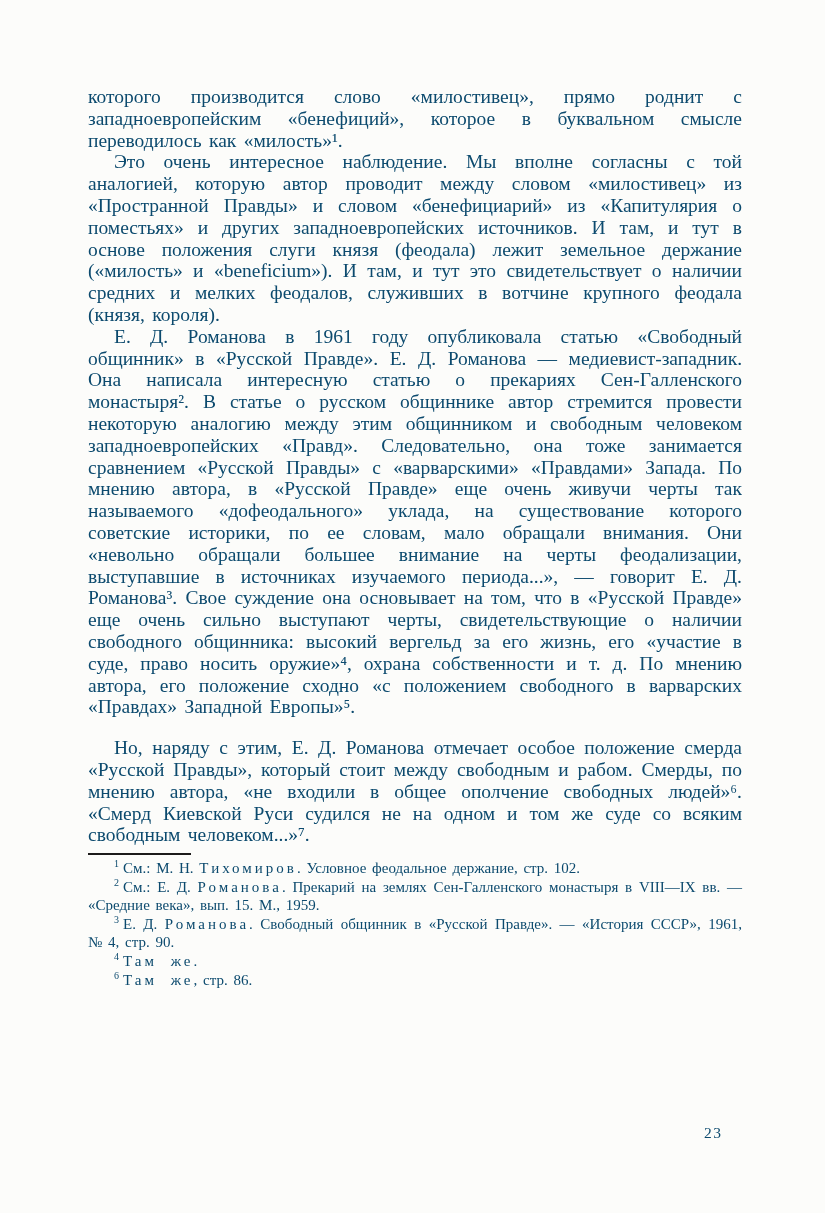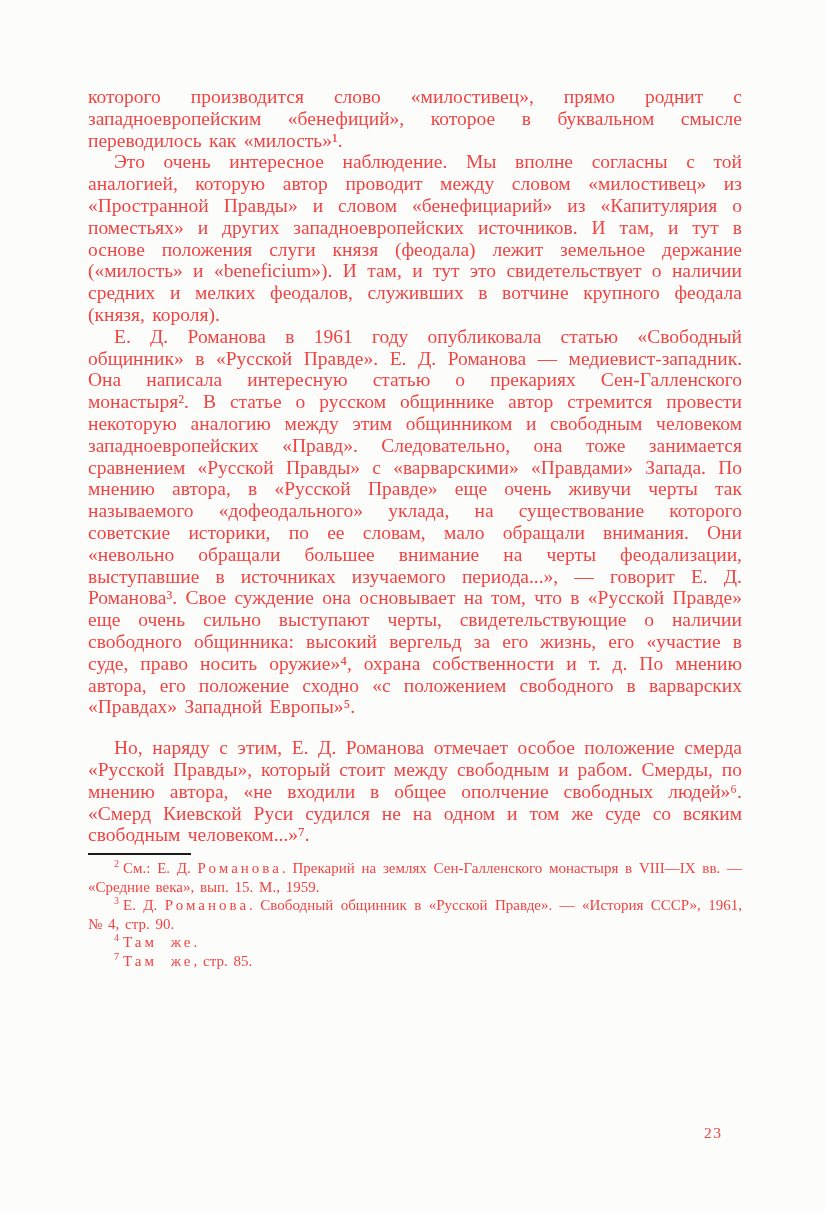--- a/index.html
+++ b/index.html
@@ -6,21 +6,21 @@
     margin: 0;
     padding: 0;
     background: #e8e8e6;
   }
   .page {
     position: relative;
     width: 825px;
     height: 1213px;
     background: #fcfcfa;
     font-family: "Liberation Serif", "DejaVu Serif", serif;
-    color: #ef4444;
+    color: #0c4a6e;
     overflow: hidden;
     box-sizing: border-box;
   }
   .content {
     position: absolute;
     left: 88px;
     top: 86px;
     width: 654px;
   }
   .body-text .para {
@@ -79,22 +79,23 @@
     <div class="body-text">
       <p class="para no-indent">которого производится слово «милостивец», прямо роднит с западноевропейским «бенефиций», которое в буквальном смысле переводилось как «милость»¹.</p>
       <p class="para">Это очень интересное наблюдение. Мы вполне согласны с той аналогией, которую автор проводит между словом «милостивец» из «Пространной Правды» и словом «бенефициарий» из «Капитулярия о поместьях» и других западноевропейских источников. И там, и тут в основе положения слуги князя (феодала) лежит земельное держание («милость» и «beneficium»). И там, и тут это свидетельствует о наличии средних и мелких феодалов, служивших в вотчине крупного феодала (князя, короля).</p>
       <p class="para">Е. Д. Романова в 1961 году опубликовала статью «Свободный общинник» в «Русской Правде». Е. Д. Романова — медиевист-западник. Она написала интересную статью о прекариях Сен-Галленского монастыря². В статье о русском общиннике автор стремится провести некоторую аналогию между этим общинником и свободным человеком западноевропейских «Правд». Следовательно, она тоже занимается сравнением «Русской Правды» с «варварскими» «Правдами» Запада. По мнению автора, в «Русской Правде» еще очень живучи черты так называемого «дофеодального» уклада, на существование которого советские историки, по ее словам, мало обращали внимания. Они «невольно обращали большее внимание на черты феодализации, выступавшие в источниках изучаемого периода...», — говорит Е. Д. Романова³. Свое суждение она основывает на том, что в «Русской Правде» еще очень сильно выступают черты, свидетельствующие о наличии свободного общинника: высокий вергельд за его жизнь, его «участие в суде, право носить оружие»⁴, охрана собственности и т. д. По мнению автора, его положение сходно «с положением свободного в варварских «Правдах» Западной Европы»⁵.</p>
       <p class="para gap-top">Но, наряду с этим, Е. Д. Романова отмечает особое положение смерда «Русской Правды», который стоит между свободным и рабом. Смерды, по мнению автора, «не входили в общее ополчение свободных людей»⁶. «Смерд Киевской Руси судился не на одном и том же суде со всяким свободным человеком...»⁷.</p>
     </div>
 
     <div class="fn-rule"></div>
 
     <div class="footnotes">
+      <p class="fn"><sup class="fn-mark">1</sup><span>См.: М. Н. </span><span class="spaced">Тихомиров</span><span>. Условное феодальное держание, стр. 102.</span></p>
       <p class="fn"><sup class="fn-mark">2</sup><span>См.: Е. Д. </span><span class="spaced">Романова</span><span>. Прекарий на землях Сен-Галленского монастыря в VIII—IX вв. — «Средние века», вып. 15. М., 1959.</span></p>
       <p class="fn"><sup class="fn-mark">3</sup><span>Е. Д. </span><span class="spaced">Романова</span><span>. Свободный общинник в «Русской Правде». — «История СССР», 1961, № 4, стр. 90.</span></p>
       <p class="fn"><sup class="fn-mark">4</sup><span class="spaced">Там же</span><span>.</span></p>
-      <p class="fn"><sup class="fn-mark">7</sup><span class="spaced">Там же</span><span>, стр. 85.</span></p>
+      <p class="fn"><sup class="fn-mark">6</sup><span class="spaced">Там же</span><span>, стр. 86.</span></p>
     </div>
 
   </div>
 
   <div class="page-number">23</div>
 </div>
 
 </body></html>

